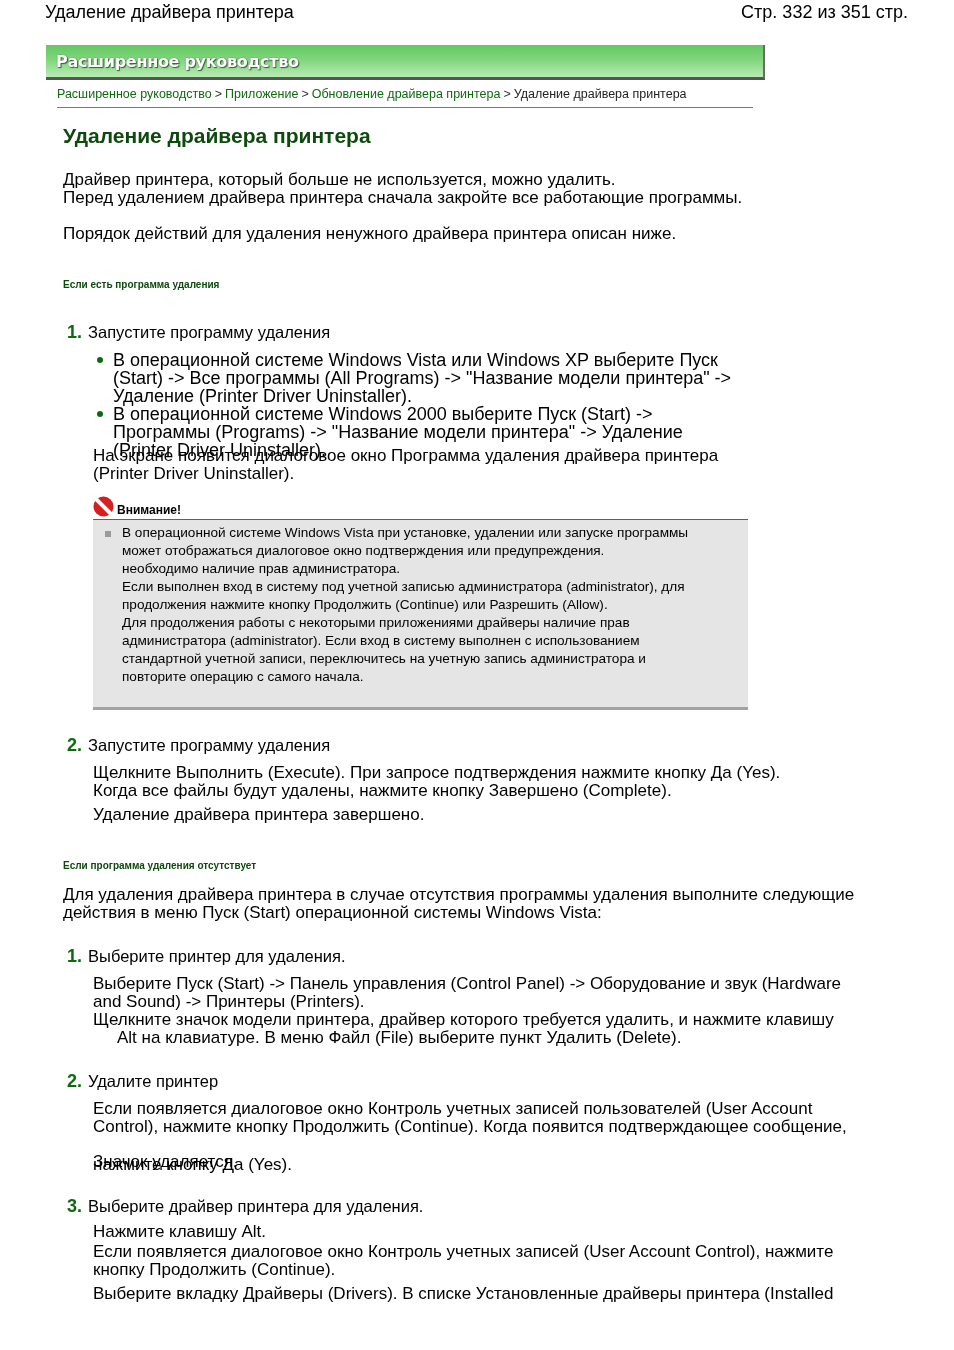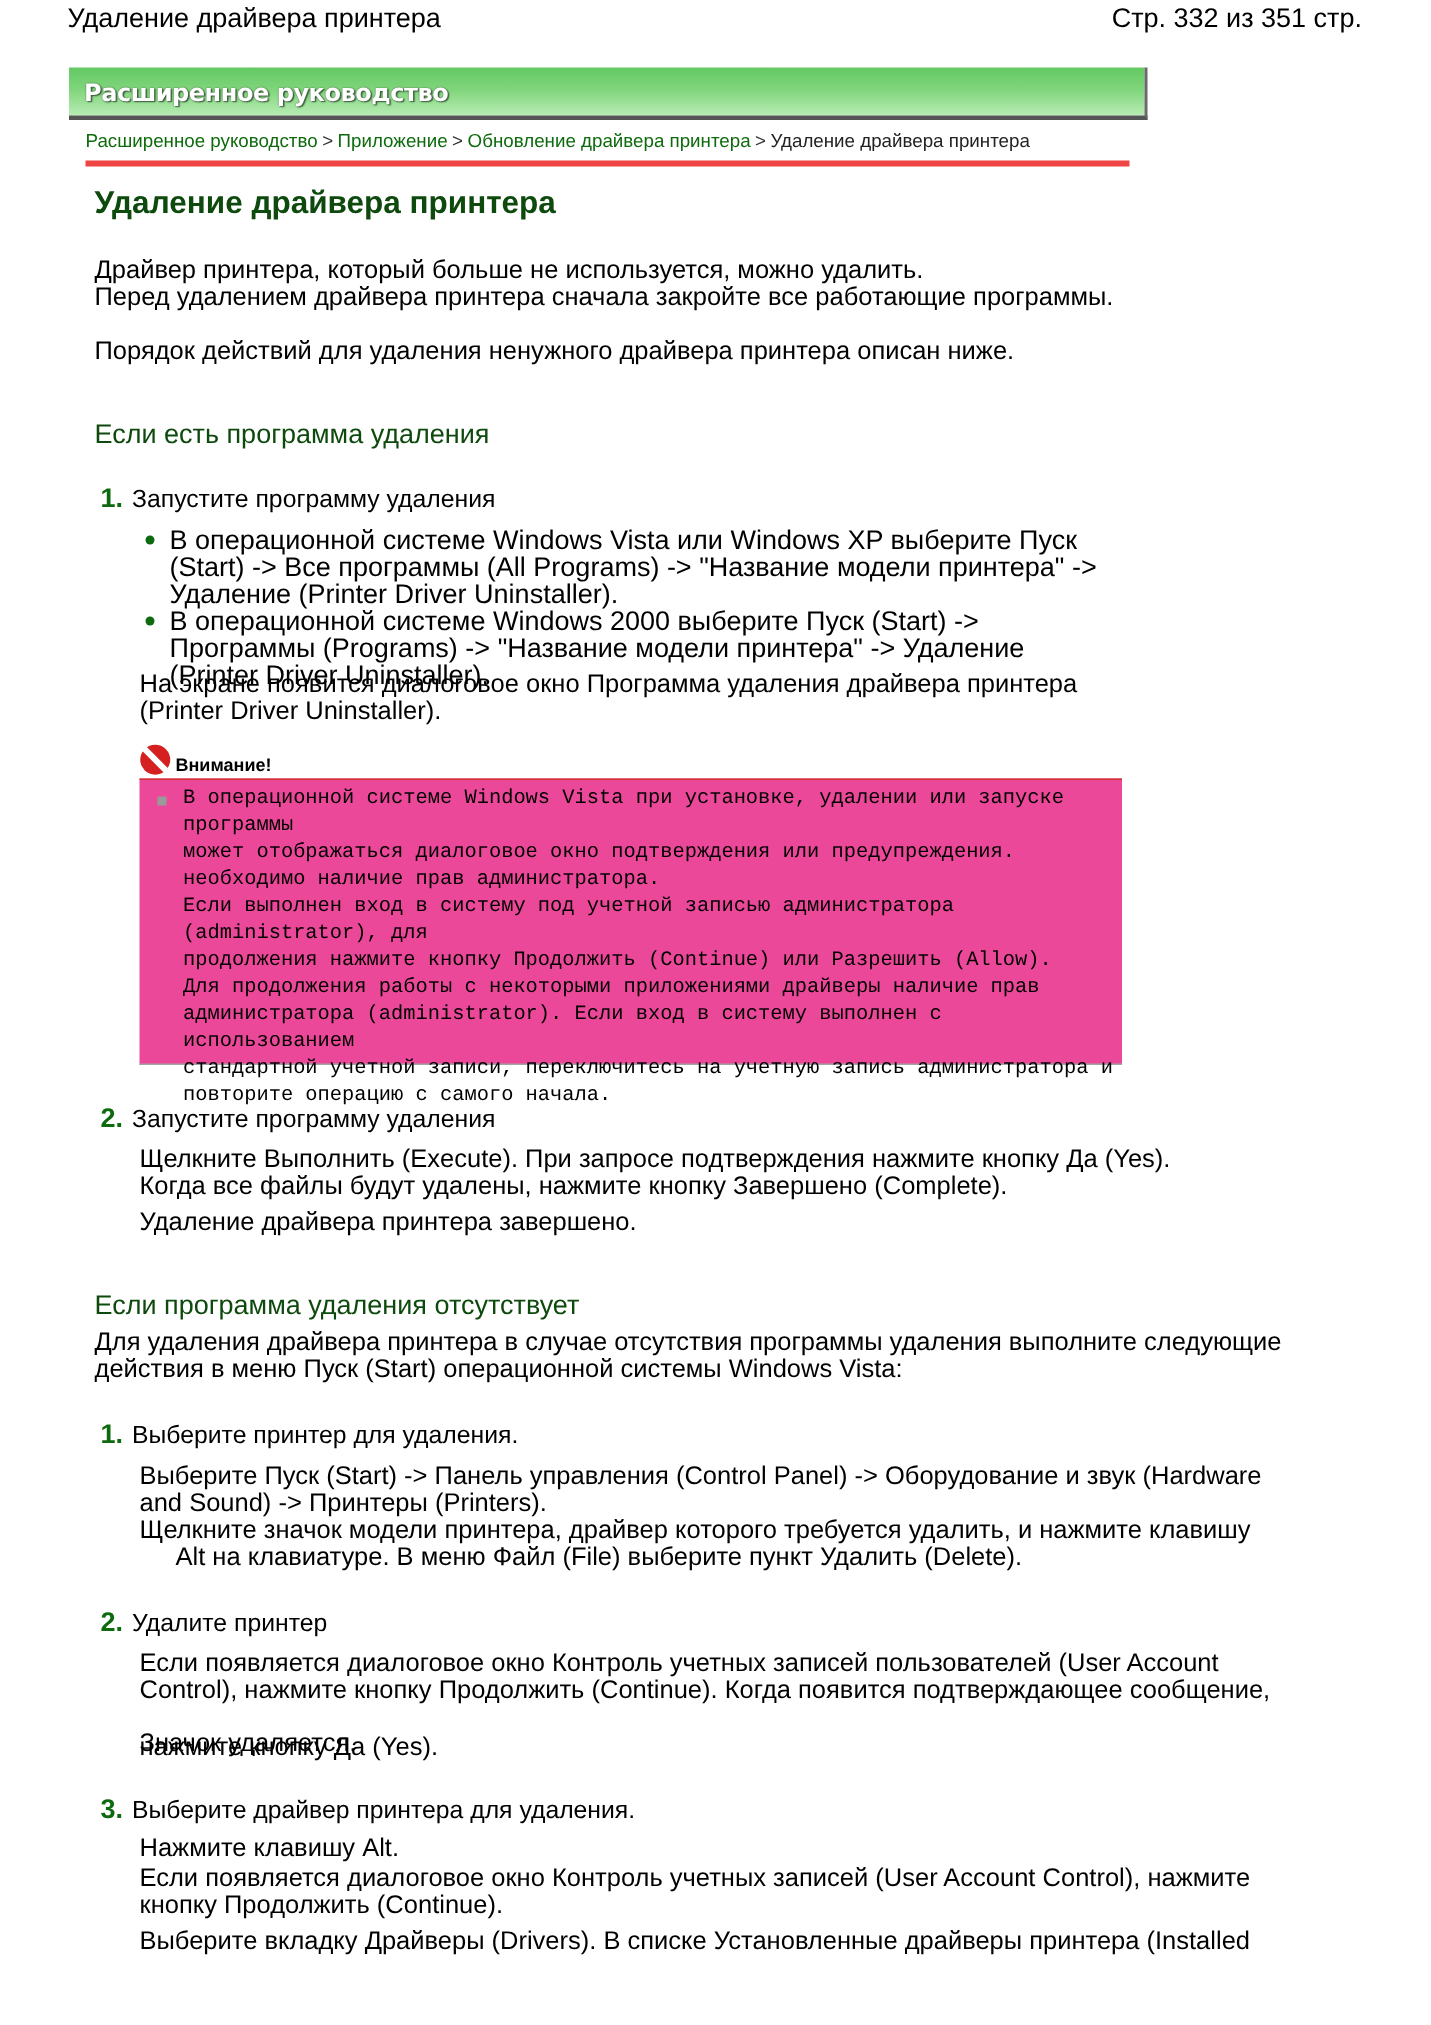--- a/index.html
+++ b/index.html
@@ -24,33 +24,33 @@
     .banner .banner-text {
       position: absolute; left: 10px; top: 7px;
       font-family: "DejaVu Sans", sans-serif; font-weight: bold; font-size: 16px;
       color: #ffffff; letter-spacing: -0.3px;
       text-shadow: 1px 1px 1px #3a5a3a, 0 0 1px #3a5a3a;
     }
 
     .breadcrumb {
       position: absolute; left: 57px; top: 85px; width: 696px; height: 22px;
       font-size: 12.5px; line-height: 18px;
-      border-bottom: 4px solid #ef4444;
+      border-bottom: 1px solid #ef4444;
     }
     .breadcrumb a { color: #0d6b0d; text-decoration: none; cursor: pointer; }
     .breadcrumb .sep { color: #333; padding: 0 3px; }
     .breadcrumb .current { color: #222; }
     h1.title {
       position: absolute; left: 63px; top: 124px; margin: 0;
       font-size: 21px; font-weight: bold; color: #0e4a0e;
     }
     .p { position: absolute; font-size: 17px; line-height: 18px; color: #000; margin: 0; }
     .section-head {
       position: absolute; left: 63px; margin: 0;
-      font-size: 18px; font-weight: normal; color: #0e4a0e;
+      font-size: 10px; font-weight: bold; color: #0e4a0e;
     }
     .step {
       position: absolute; left: 67px; font-size: 16.5px; line-height: 20px;
     }
     .step .num { color: #0e6a0e; font-weight: bold; font-size: 18px; margin-right: 6px; }
     .bullets { position: absolute; left: 93px; width: 640px; margin: 0; padding: 0; list-style: none; }
     .bullets li {
       position: relative; padding-left: 20px; font-size: 18px; line-height: 18px;
     }
     .bullets li .dot {
@@ -59,23 +59,22 @@
     }
 
     .note-head {
       position: absolute; left: 93px; top: 496px; height: 22px;
       font-size: 12px; font-weight: bold;
     }
     .note-head .stop-icon { position: absolute; left: 0; top: 0; width: 21px; height: 21px; }
     .note-head .note-label { position: absolute; left: 24px; top: 7px; white-space: nowrap; }
     .note-box {
       position: absolute; left: 93px; top: 519px; width: 655px; height: 191px;
-      background: #ec4899; border-top: 1px solid #d42f2f; border-bottom: 1px solid #a3a3a3;
+      background: #e5e5e5; border-top: 1px solid #d42f2f; border-bottom: 3px solid #a3a3a3;
       box-sizing: border-box;
-      font-family: Liberation Mono, monospace;
     }
     .note-box .sq {
       position: absolute; left: 12px; top: 11px; width: 6px; height: 6px; background: #9a9a9a;
     }
     .note-box .note-text {
       position: absolute; left: 29px; top: 4px; width: 620px;
       font-size: 13.6px; line-height: 18px;
     }
   </style>
 </head>

